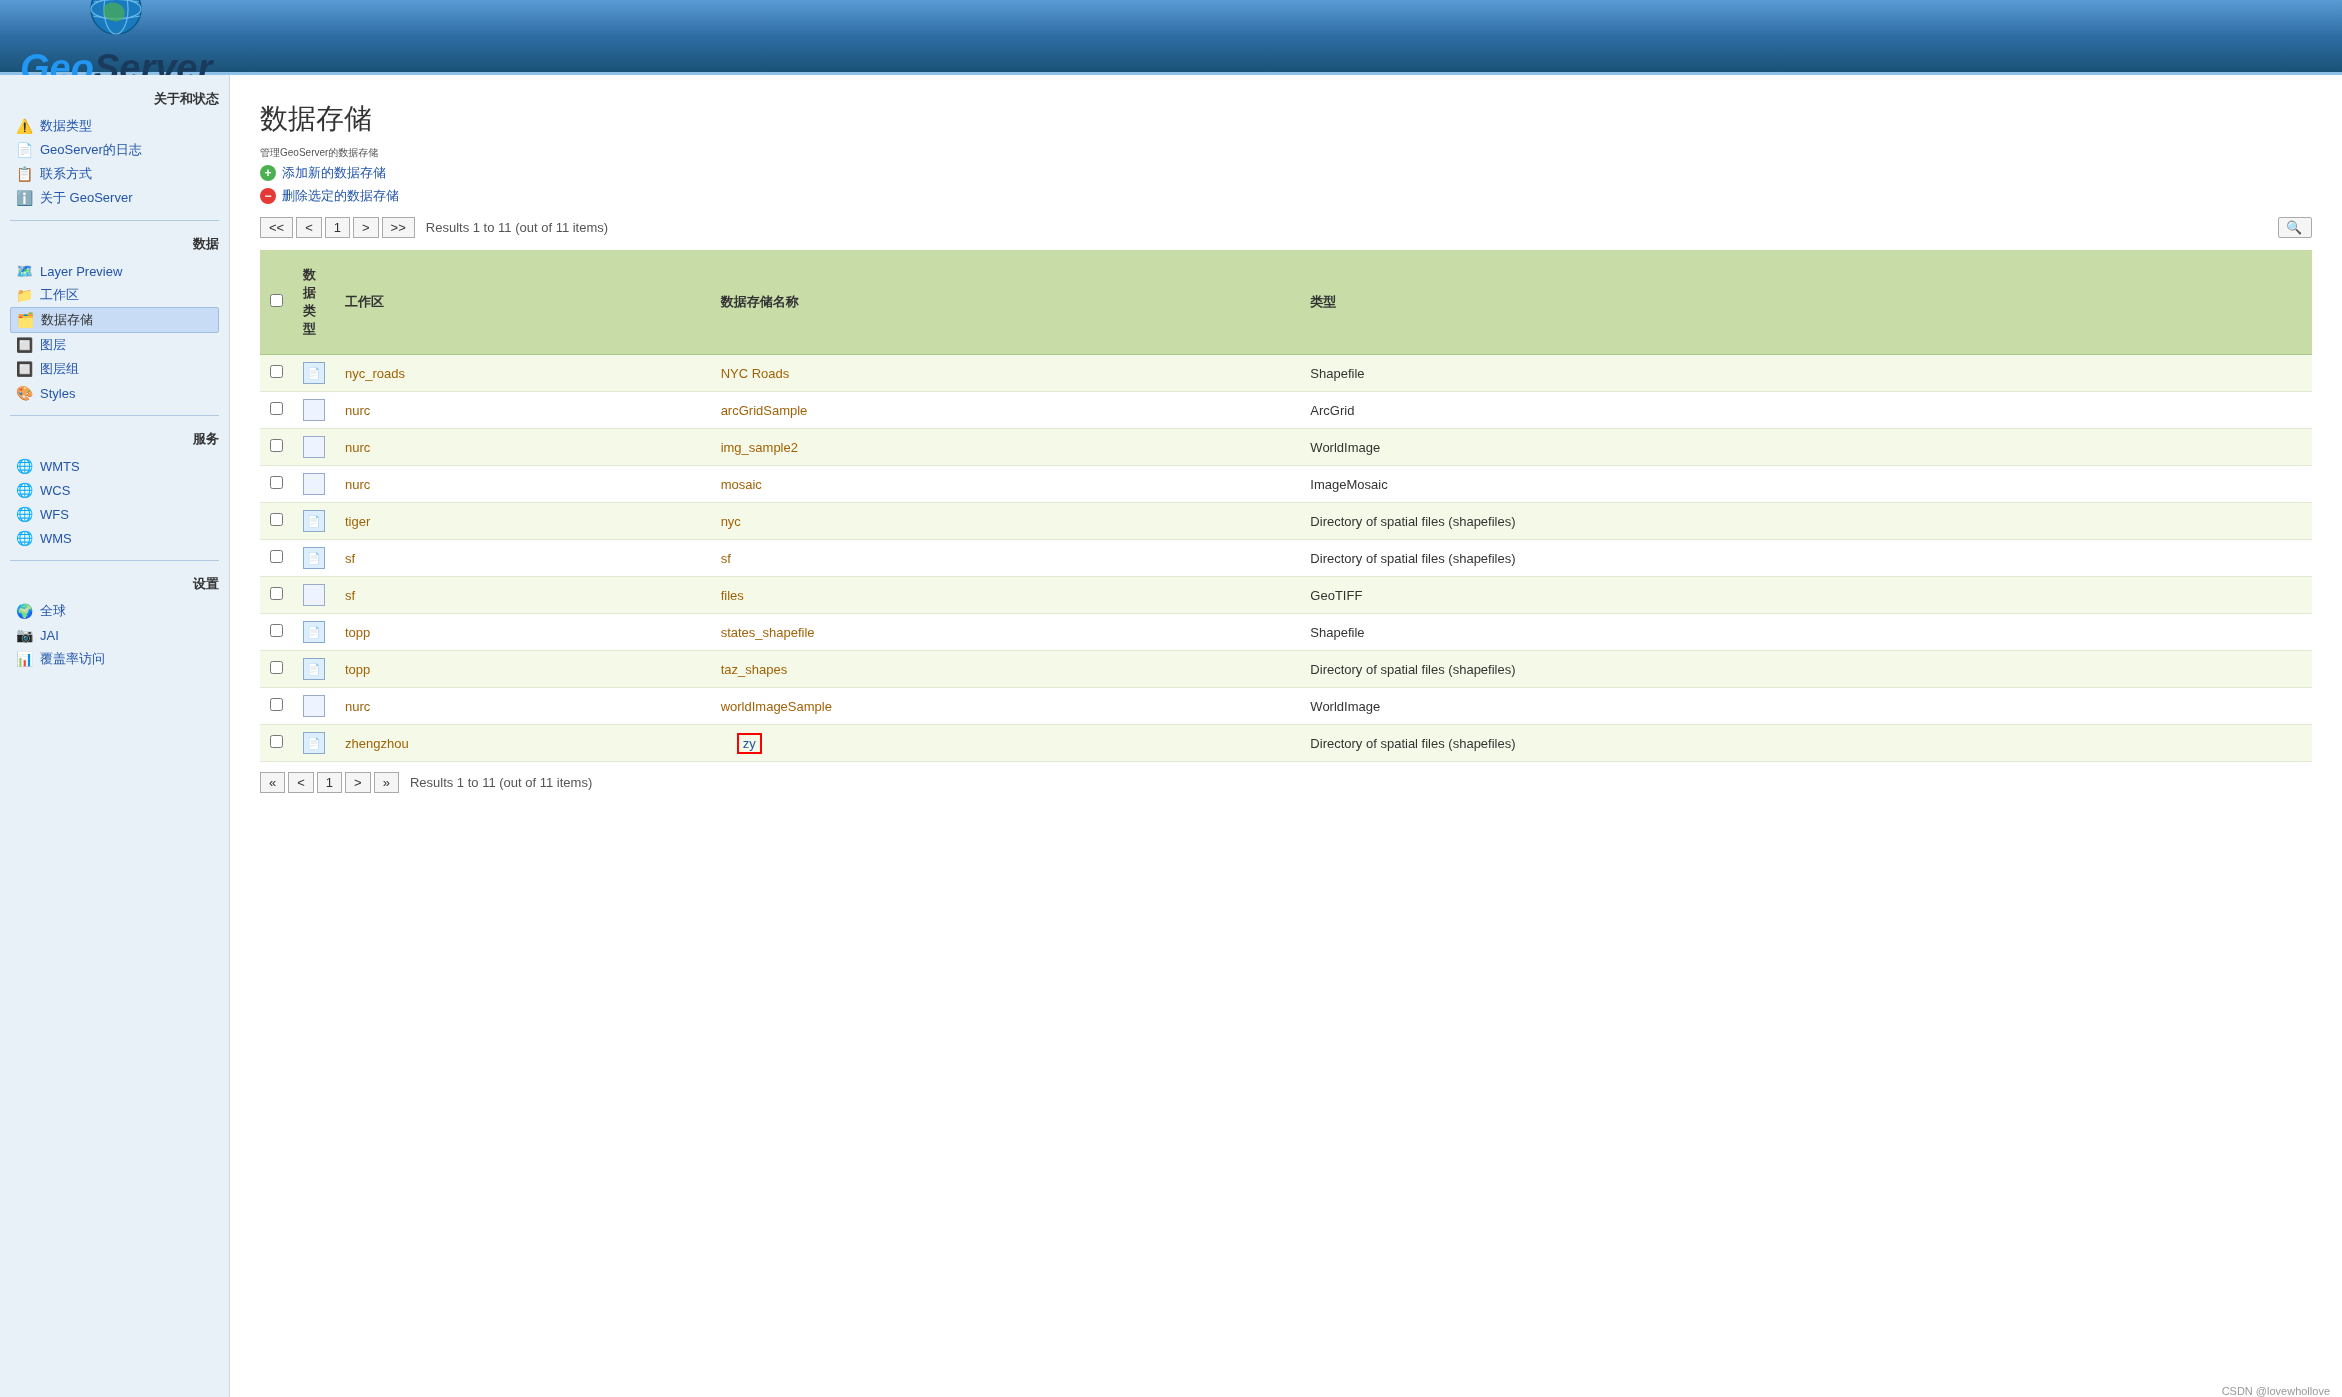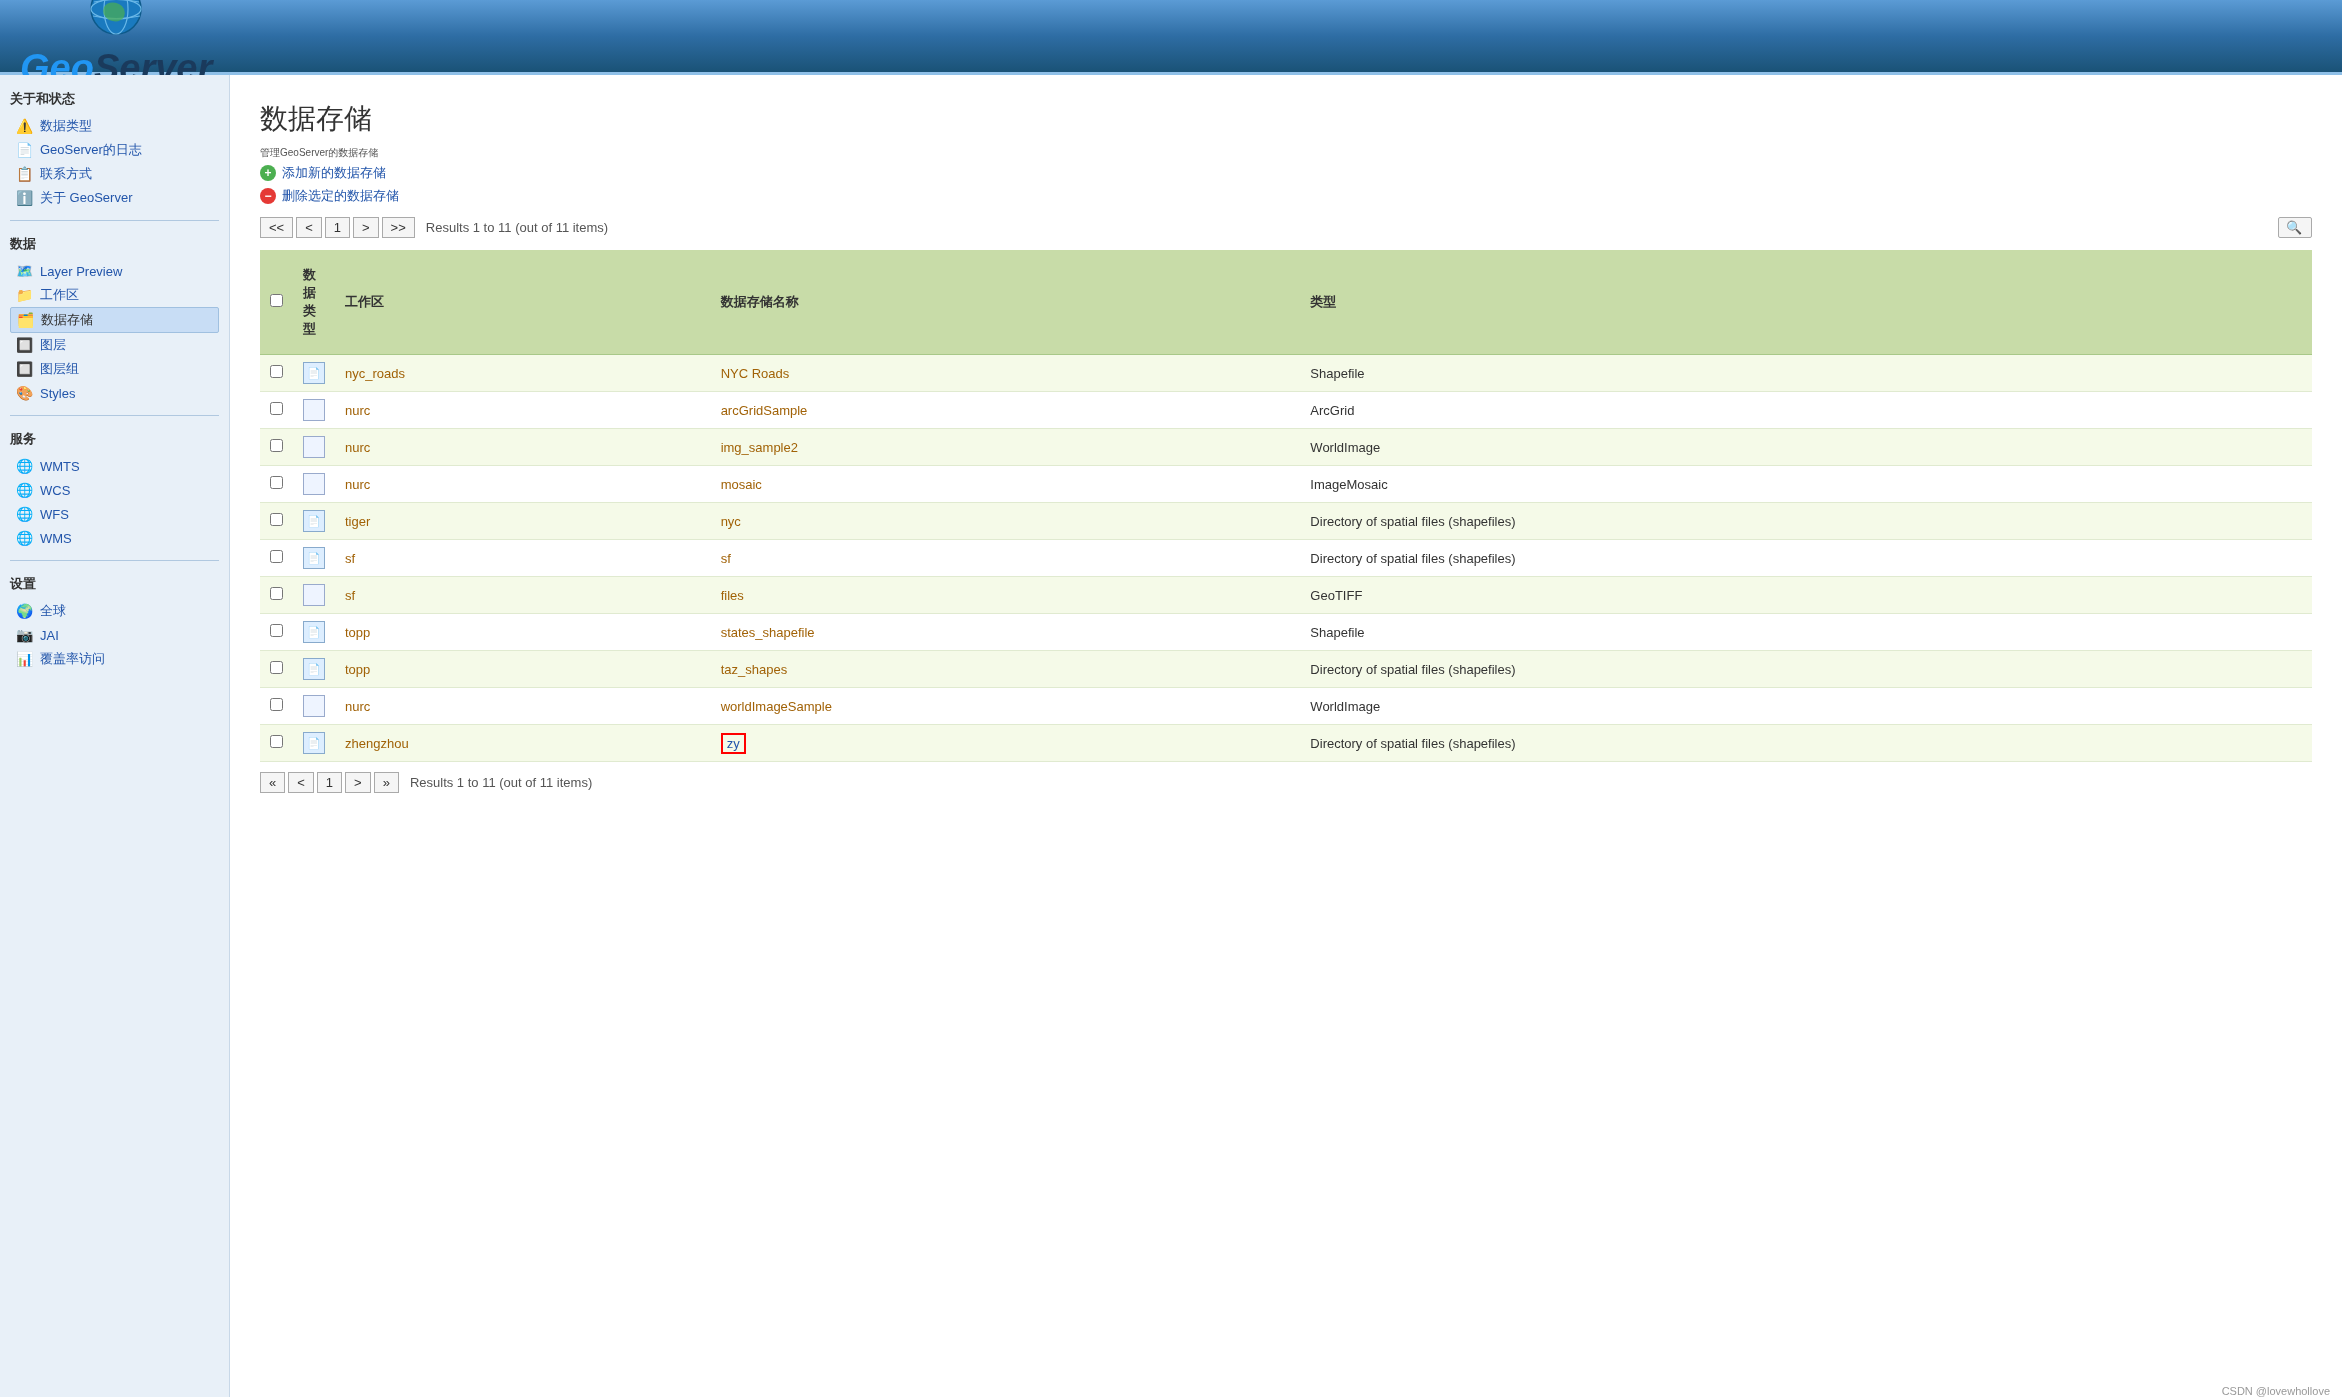--- a/index.html
+++ b/index.html
@@ -45,20 +45,21 @@
       border-right: 1px solid #c8d8e8;
       padding: 15px 10px;
       flex-shrink: 0;
     }
     .sidebar-section-title {
       font-size: 13px;
       font-weight: bold;
       color: #333;
       margin-bottom: 6px;
       margin-top: 14px;
+      text-align: right;
     }
     .sidebar-section-title:first-child { margin-top: 0; }
     .sidebar-item {
       display: flex;
       align-items: center;
       gap: 6px;
       padding: 3px 6px;
       cursor: pointer;
       color: #2255aa;
       text-decoration: none;
@@ -228,20 +229,21 @@
     .type-icon-grid div {
       background: #6688cc;
       opacity: 0.7;
     }
 
     
     .highlighted-cell {
       border: 2px solid red;
       padding: 1px 4px;
       color: #2255aa;
+      margin-left: 16px;
     }
 
     
     #watermark {
       position: fixed;
       bottom: 0;
       right: 12px;
       font-size: 11px;
       color: #999;
     }

